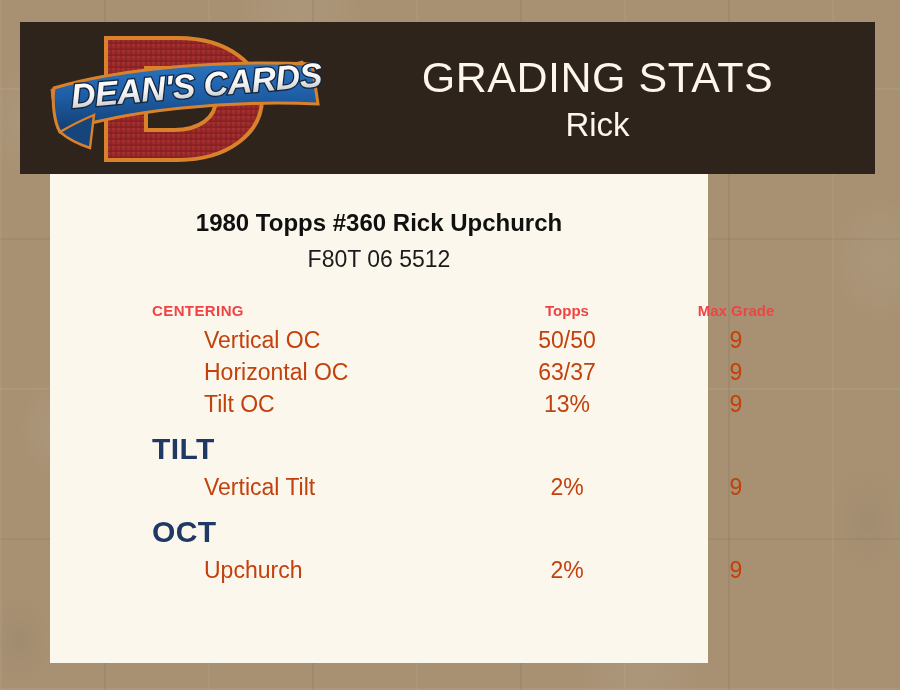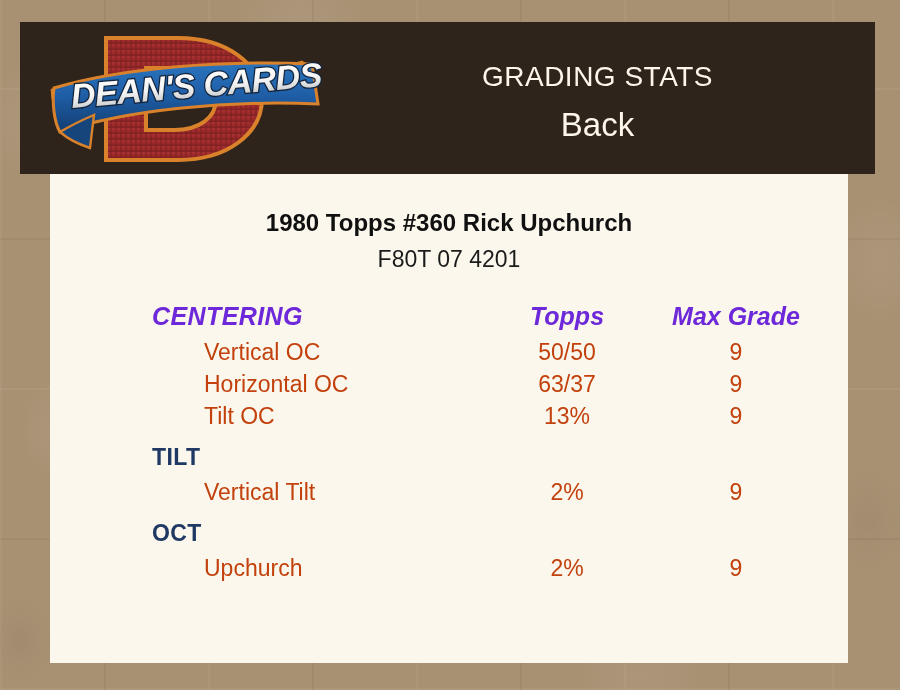--- a/index.html
+++ b/index.html
@@ -72,40 +72,40 @@
     top: 0;
     width: 555px;
     height: 152px;
     display: flex;
     flex-direction: column;
     align-items: center;
     justify-content: center;
   }
   #header-title {
     color: #fdf6ea;
-    font-size: 28px;
+    font-size: 43px;
     line-height: 52px;
     letter-spacing: 0.5px;
     font-weight: 400;
     white-space: nowrap;
   }
   #header-subtitle {
     color: #fdf6ea;
     font-size: 33px;
     line-height: 40px;
     font-weight: 400;
     margin-top: 2px;
   }
 
   
   #panel {
     position: absolute;
     left: 50px;
     top: 174px;
-    width: 798px;
+    width: 658px;
     height: 489px;
     background: #fbf7ec;
   }
 
   #card-title {
     text-align: center;
     color: #101010;
     font-weight: bold;
     font-size: 24px;
     line-height: 28px;
@@ -129,36 +129,35 @@
   .stats-table {
     border-collapse: collapse;
     width: 668px;
     table-layout: fixed;
   }
   .stats-table col.c-label { width: 330px; }
   .stats-table col.c-value { width: 170px; }
   .stats-table col.c-grade { width: 168px; }
 
   .col-head {
-    color: #6d28d9;
+    color: #ef4444;
     font-weight: bold;
-    font-size: 25px;
+    font-size: 15px;
     text-align: center;
     padding: 0 0 6px 0;
     white-space: nowrap;
-    font-style: italic;
   }
   .col-head.label-head {
     text-align: left;
     letter-spacing: 0.4px;
   }
   .section-head td {
     color: #1f3864;
     font-weight: bold;
-    font-size: 23px;
+    font-size: 30px;
     text-align: left;
     padding: 11px 0 6px 0;
     letter-spacing: 0.4px;
     white-space: nowrap;
   }
   .data-row td {
     color: #c2410c;
     font-size: 23px;
     padding: 2px 0 3px 0;
     white-space: nowrap;
@@ -222,29 +221,29 @@
       </g>
 
       <g>
         <text x="22" y="82" transform="rotate(-5 22 82)" font-family="Liberation Sans, sans-serif" font-size="34" font-weight="bold" font-style="italic" letter-spacing="-0.5" fill="url(#gWhite)" stroke="#14253c" stroke-width="2.6" paint-order="stroke">DEAN'S CARDS</text>
       </g>
     </svg>
   </div>
 
   <div id="header-titles">
     <div id="header-title">GRADING STATS</div>
-    <div id="header-subtitle">Back</div>
+    <div id="header-subtitle">Rick</div>
   </div>
 
 </div>
 
 <div id="panel">
 
   <div id="card-title">1980 Topps #360 Rick Upchurch</div>
-  <div id="card-serial">F80T 07 4201</div>
+  <div id="card-serial">F80T 06 5512</div>
 
   <div id="stats">
     <table class="stats-table">
       <colgroup>
         <col class="c-label">
           <col class="c-value">
           <col class="c-grade">
       </colgroup>
       <thead>
         <tr id="header-row">

